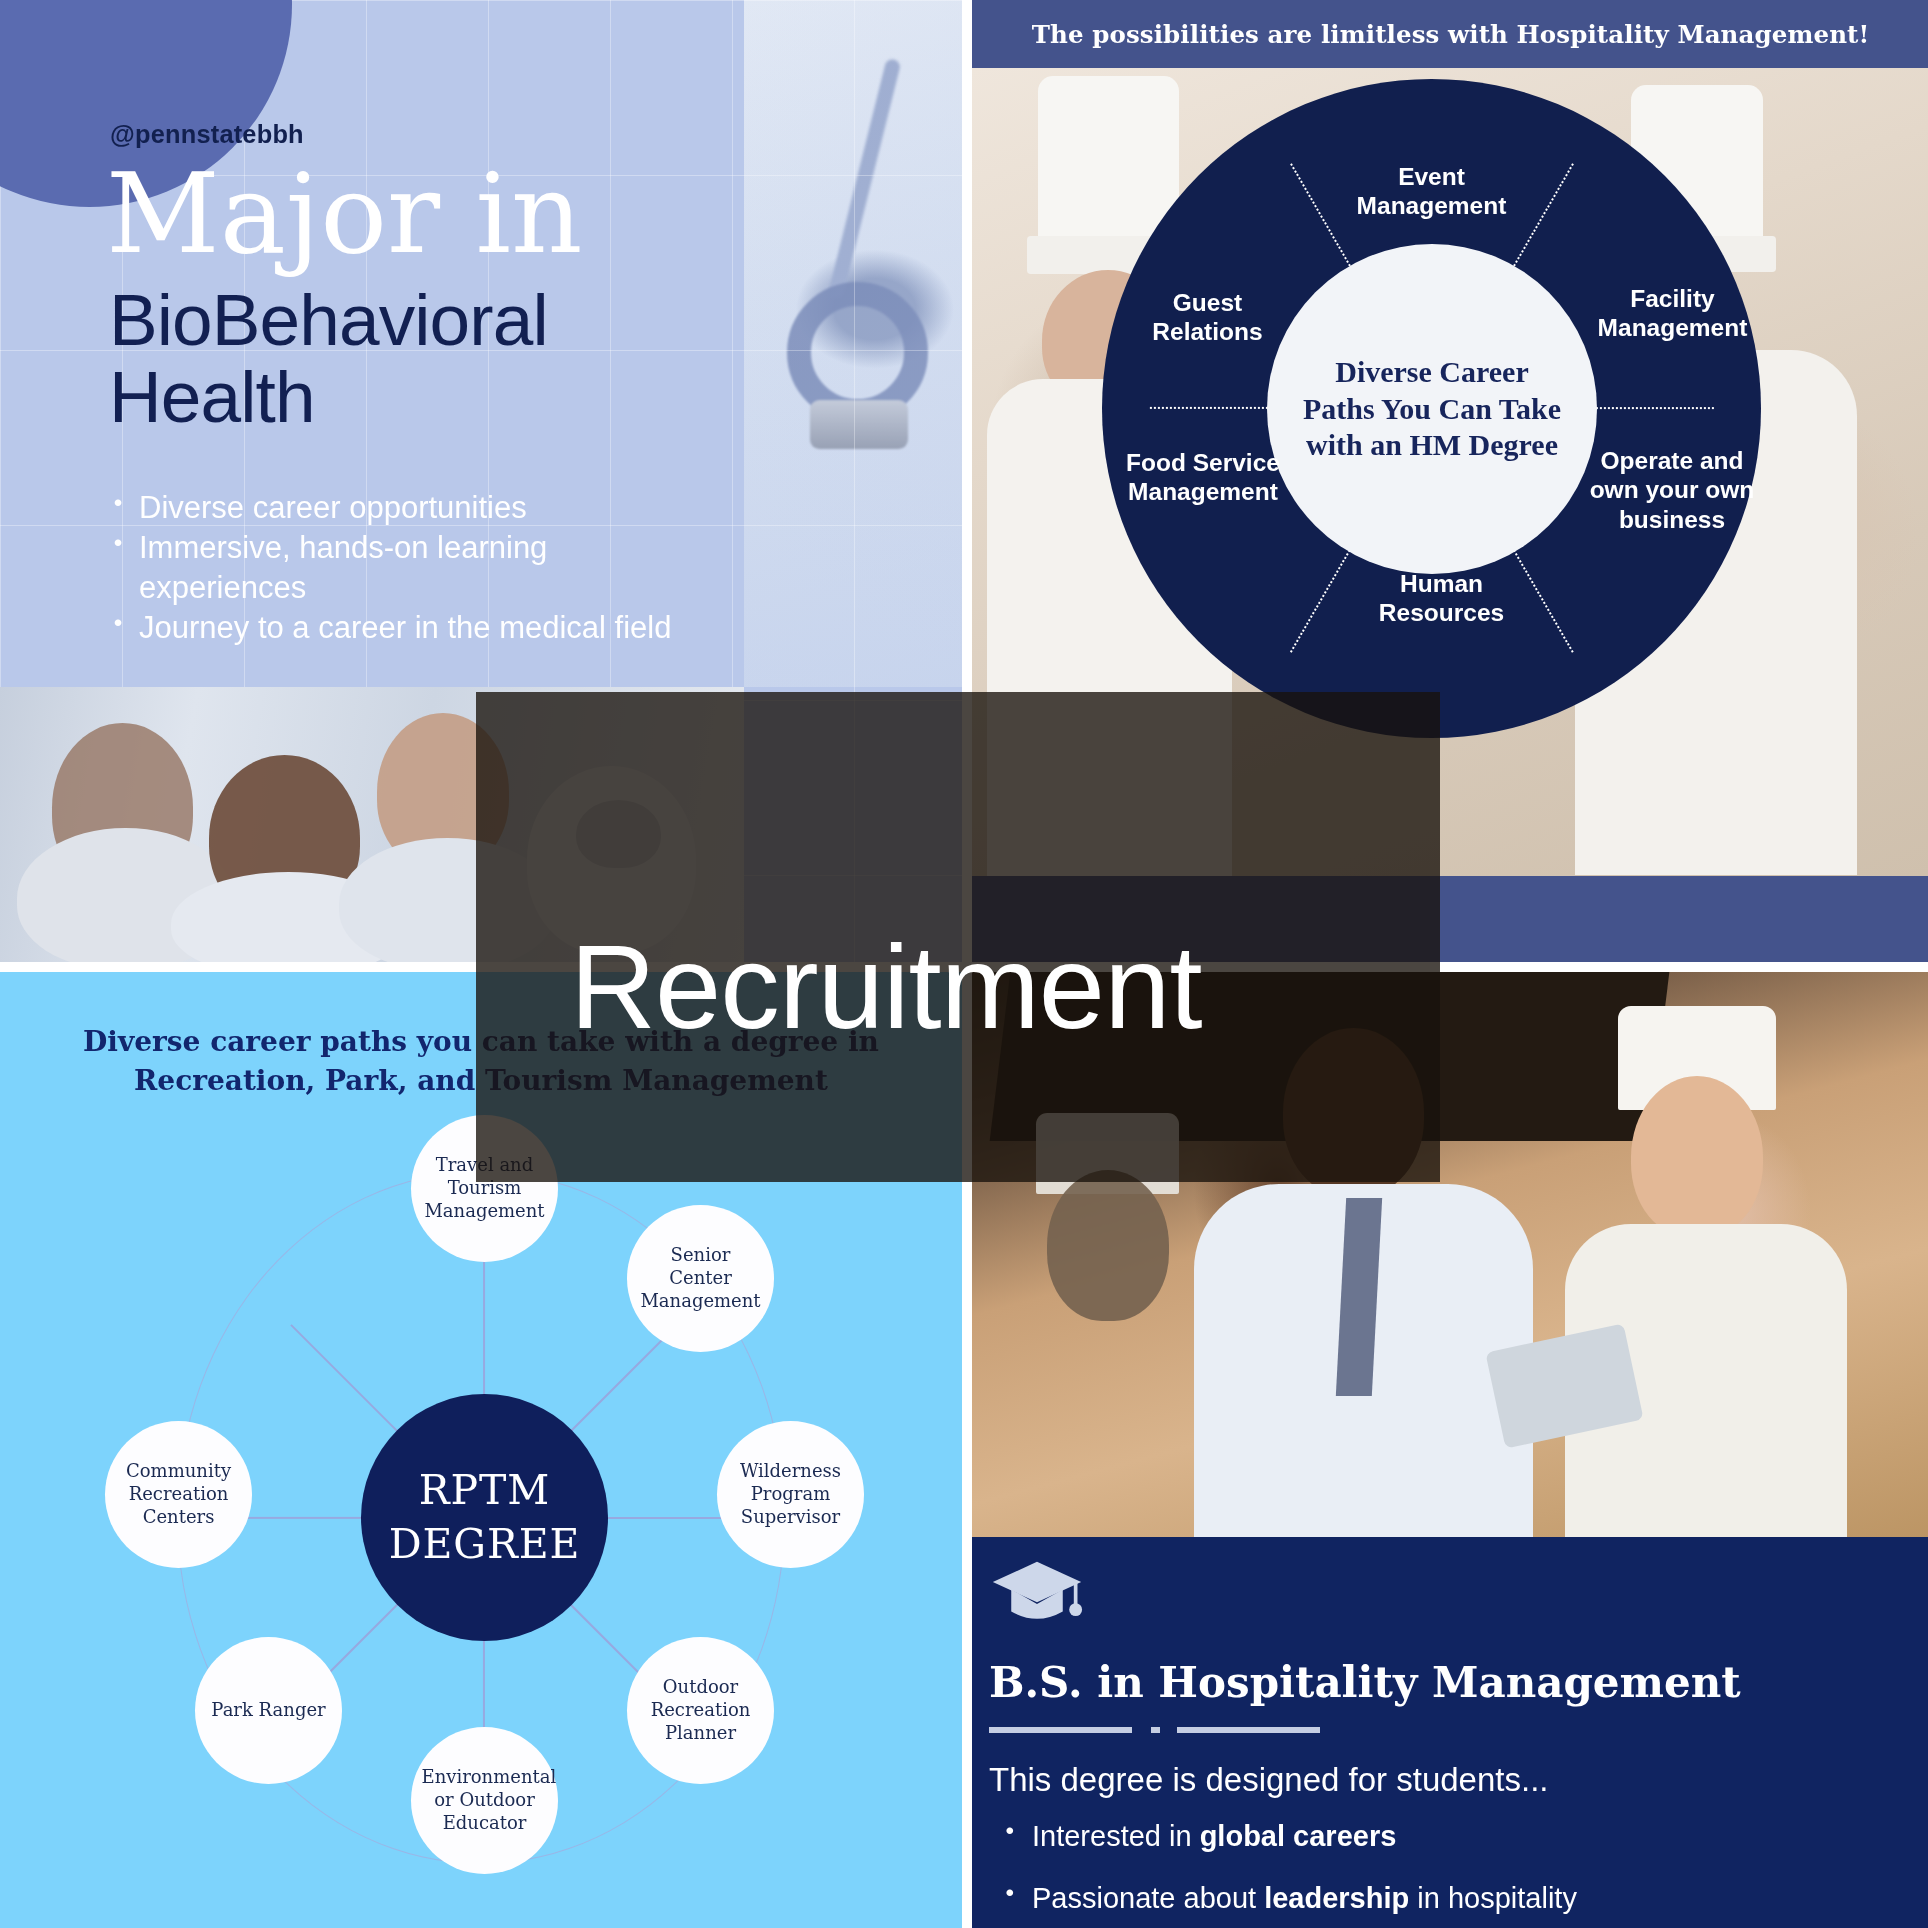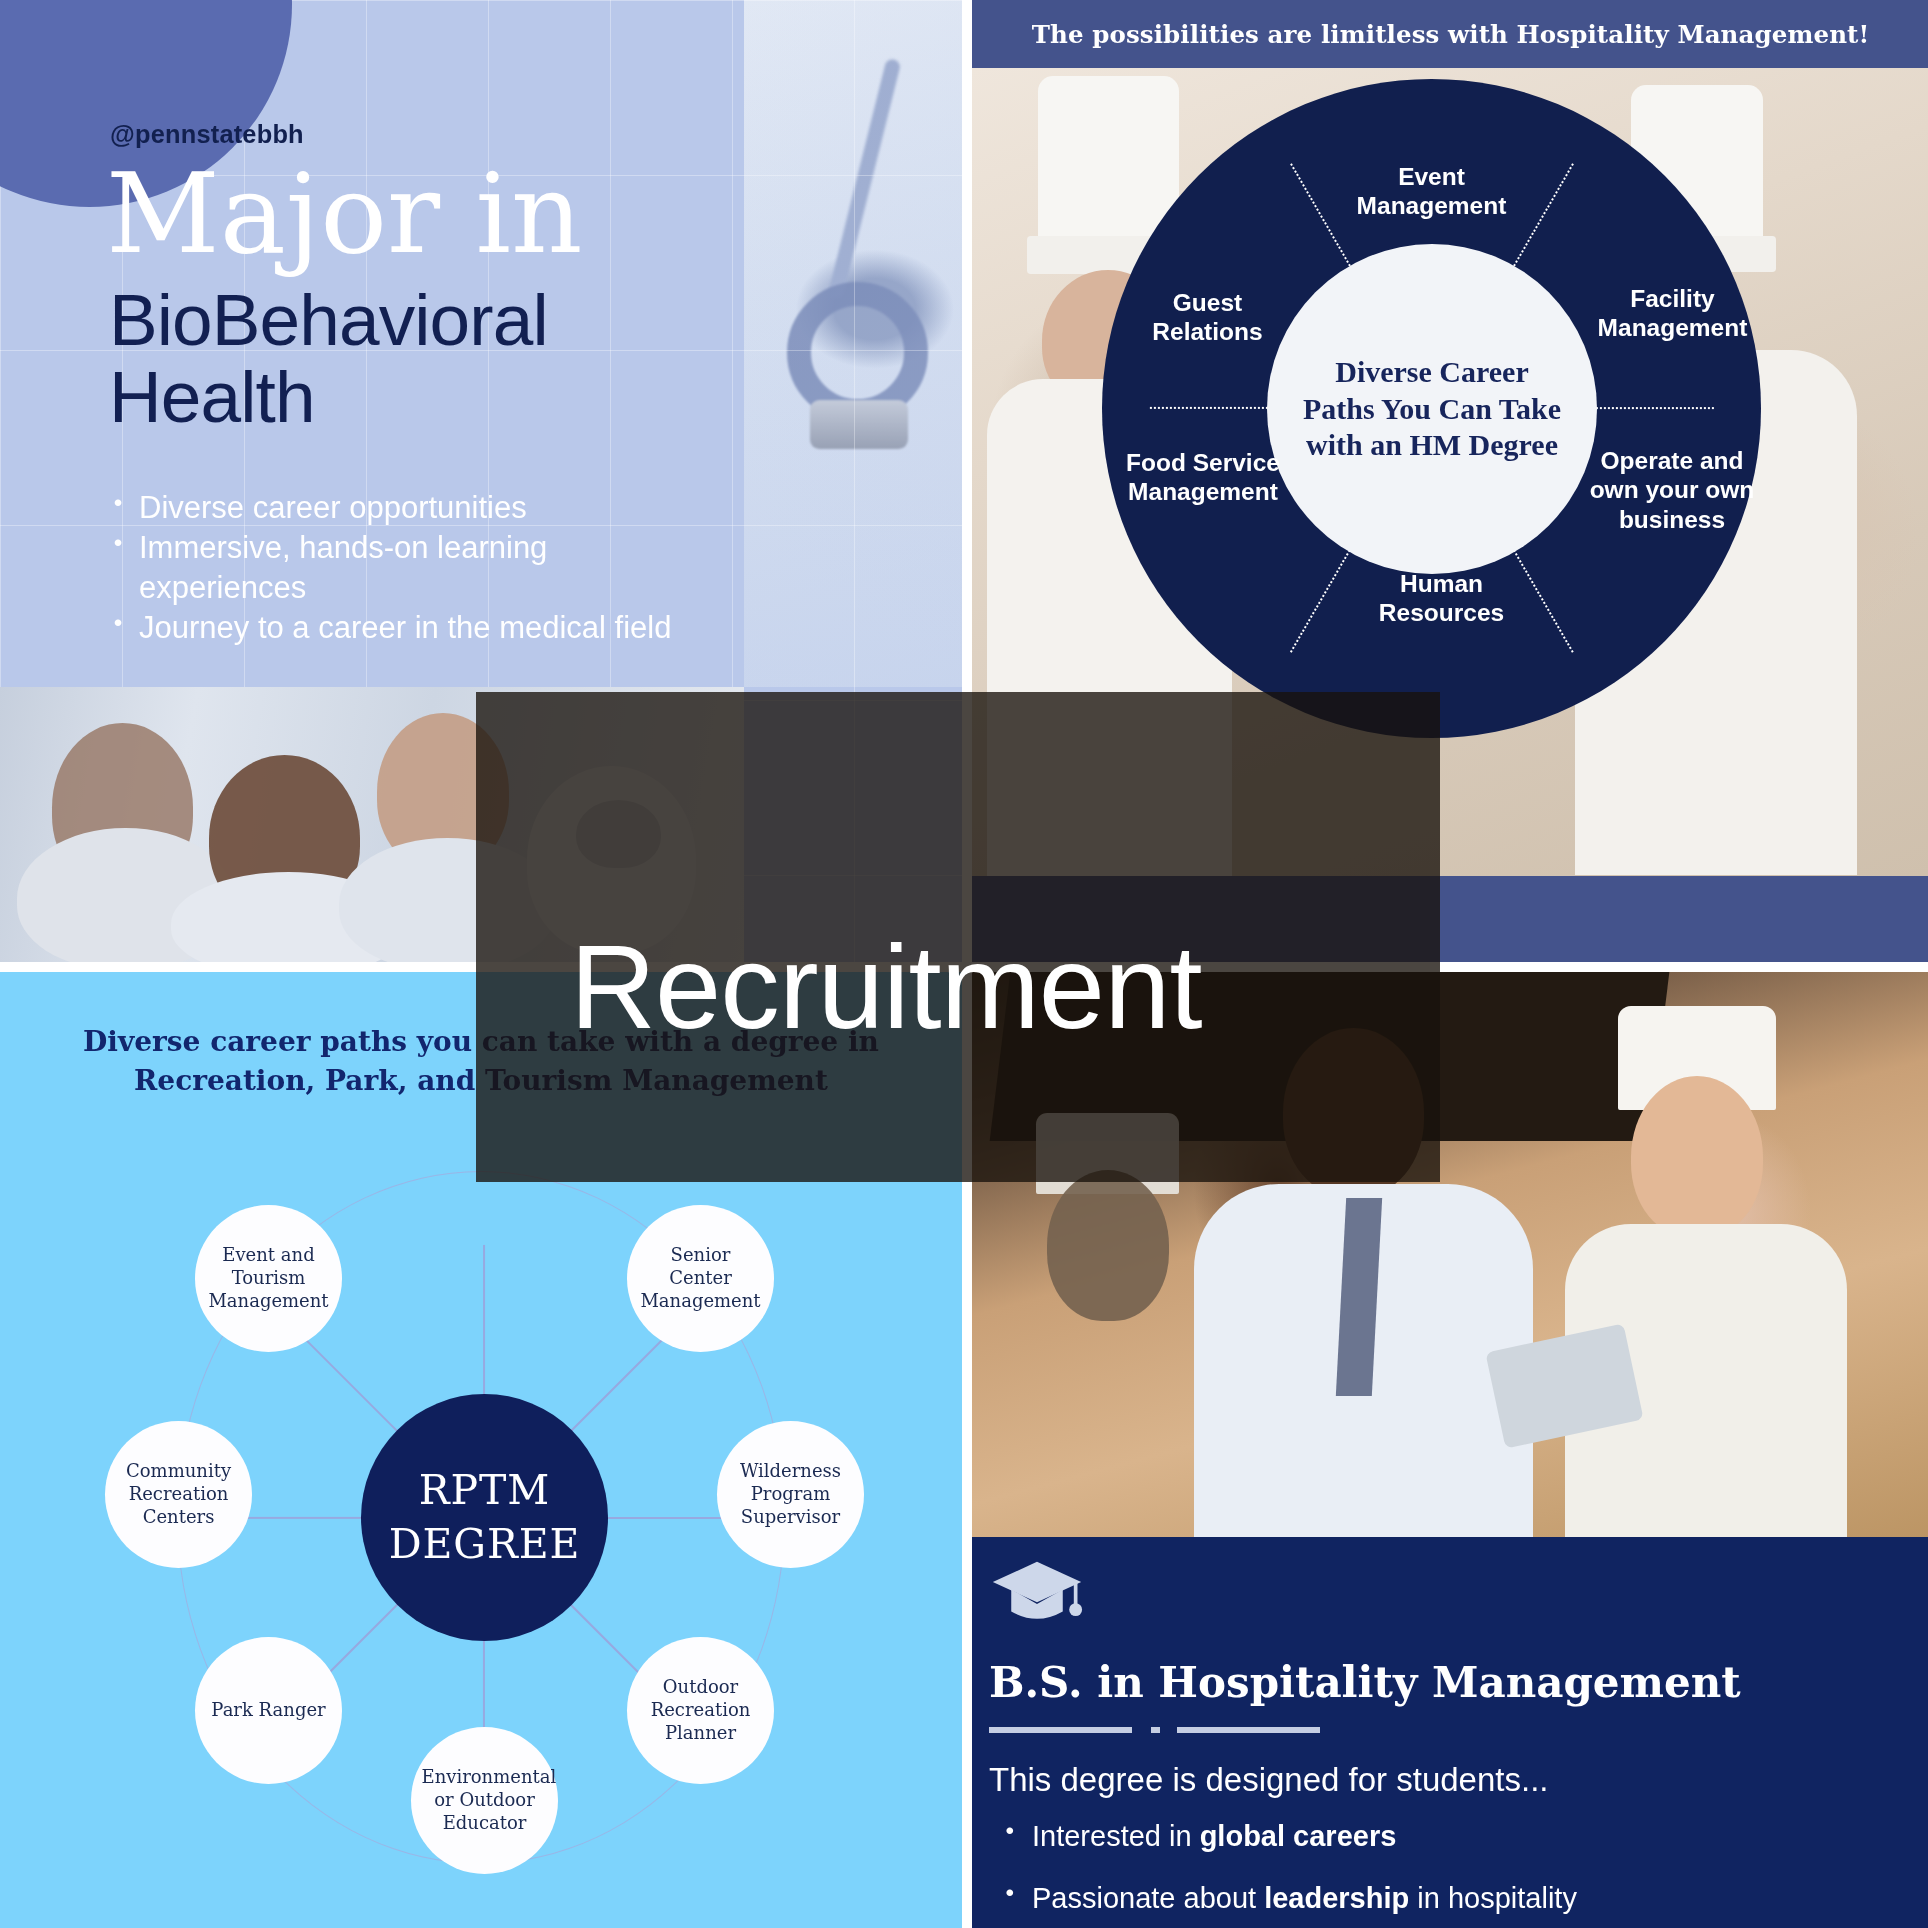--- a/index.html
+++ b/index.html
@@ -286,40 +286,40 @@
       <div class="rspoke" style="left:428px; top:404px; width:273px; transform: rotate(180deg);"></div>
       <div class="rspoke" style="left:428px; top:404px; width:273px; transform: rotate(225deg);"></div>
 
       <div class="rptm-hub">
         <div class="rptm-hub-text">
           <div>RPTM</div>
           <div>DEGREE</div>
         </div>
       </div>
 
+      <div class="rnode" style="left:355px; top:1.9px;">
+        <span>Travel and Tourism Management</span>
+        </div>
       <div class="rnode" style="left:571px; top:92px;">
         <span>Senior Center Management</span>
         </div>
       <div class="rnode" style="left:661px; top:308px;">
         <span>Wilderness Program Supervisor</span>
         </div>
       <div class="rnode" style="left:571px; top:524px;">
         <span>Outdoor Recreation Planner</span>
         </div>
       <div class="rnode" style="left:355px; top:614px;">
         <span>Environmental or Outdoor Educator</span>
         </div>
       <div class="rnode" style="left:139px; top:524px;">
         <span>Park Ranger</span>
         </div>
       <div class="rnode" style="left:49px;  top:308px;">
         <span>Community Recreation Centers</span>
-        </div>
-      <div class="rnode" style="left:139px; top:92px;">
-        <span>Event and Tourism Management</span>
         </div>
     </div>
   </div>
 
   <div class="quad" id="q-bshm">
     <div class="bshm-photo">
       <div class="hood"></div>
       <div class="bg-chef-hat"></div>
       <div class="bg-chef"></div>
       <div class="man-head"></div>

